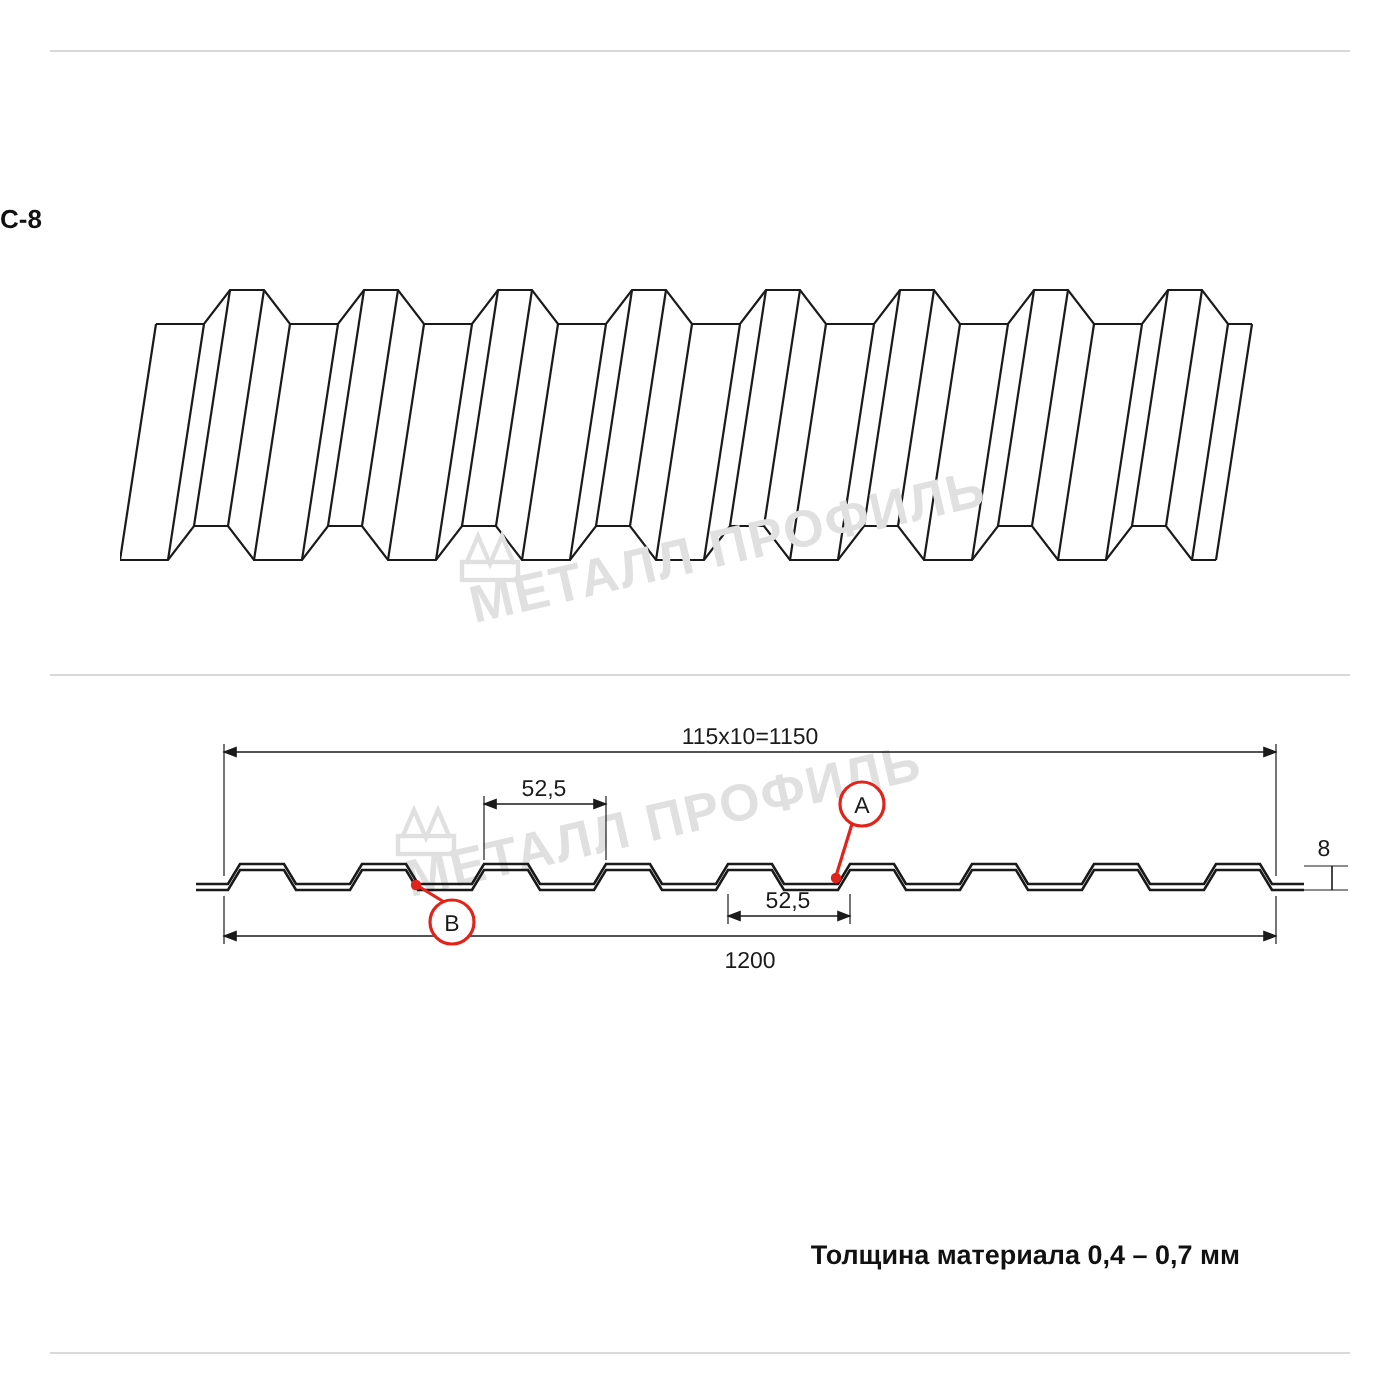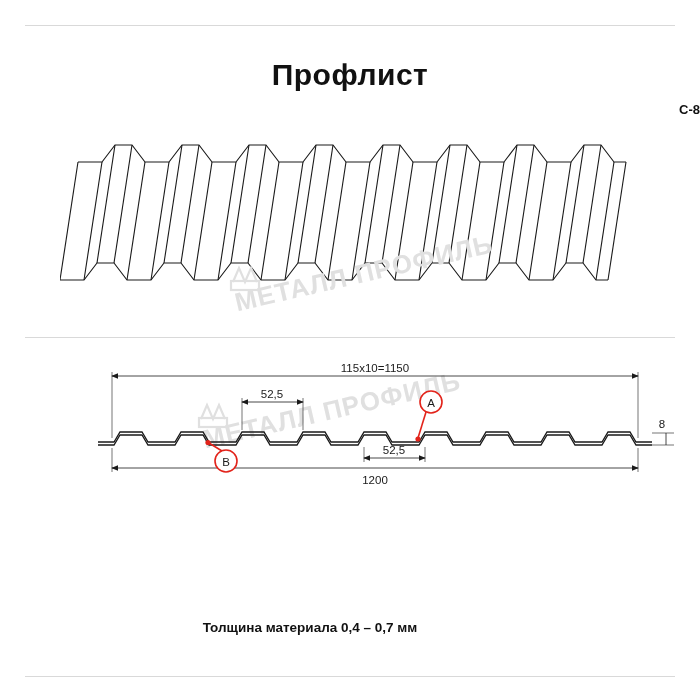--- a/index.html
+++ b/index.html
@@ -29,31 +29,31 @@
     font-size: 30px;
     font-weight: bold;
     letter-spacing: 0.5px;
     color: #111111;
   }
   .subtitle {
     position: absolute;
     top: 102px;
     left: 0;
     width: 700px;
-    text-align: right;
+    text-align: left;
     font-size: 13px;
     font-weight: bold;
     color: #111111;
   }
   .footer-note {
     position: absolute;
     top: 620px;
     left: 0;
     width: 620px;
-    text-align: center;
+    text-align: right;
     font-size: 13.5px;
     font-weight: bold;
     color: #111111;
   }
   .hr-top {
     position: absolute;
     left: 25px;
     top: 25px;
     width: 650px;
     height: 1px;
@@ -104,21 +104,20 @@
   .wm-logo-1 { left: 228px; top: 262px; }
   .wm-logo-2 { left: 196px; top: 399px; }
 </style>
 </head>
 <body>
 
 <div class="page">
 
   <div class="hr-top"></div>
 
-  <div class="title">Профлист</div>
   <div class="subtitle">С-8</div>
 
   <div class="iso-wrap">
     <svg width="580" height="170" viewBox="0 0 580 170">
       <g fill="none" stroke="#1a1a1a" stroke-width="1.1" stroke-linejoin="miter">
 
         <path d="M 18 22 L 42 22 L 55 5 L 72 5 L 85 22 L 109 22 L 122 5 L 139 5 L 152 22 L 176 22 L 189 5 L 206 5 L 219 22 L 243 22 L 256 5 L 273 5 L 286 22 L 310 22 L 323 5 L 340 5 L 353 22 L 377 22 L 390 5 L 407 5 L 420 22 L 444 22 L 457 5 L 474 5 L 487 22 L 511 22 L 524 5 L 541 5 L 554 22 L 566 22"></path>
 
         <path d="M 0 140 L 24 140 L 37 123 L 54 123 L 67 140 L 91 140 L 104 123 L 121 123 L 134 140 L 158 140 L 171 123 L 188 123 L 201 140 L 225 140 L 238 123 L 255 123 L 268 140 L 292 140 L 305 123 L 322 123 L 335 140 L 359 140 L 372 123 L 389 123 L 402 140 L 426 140 L 439 123 L 456 123 L 469 140 L 493 140 L 506 123 L 523 123 L 536 140 L 548 140"></path>
 

